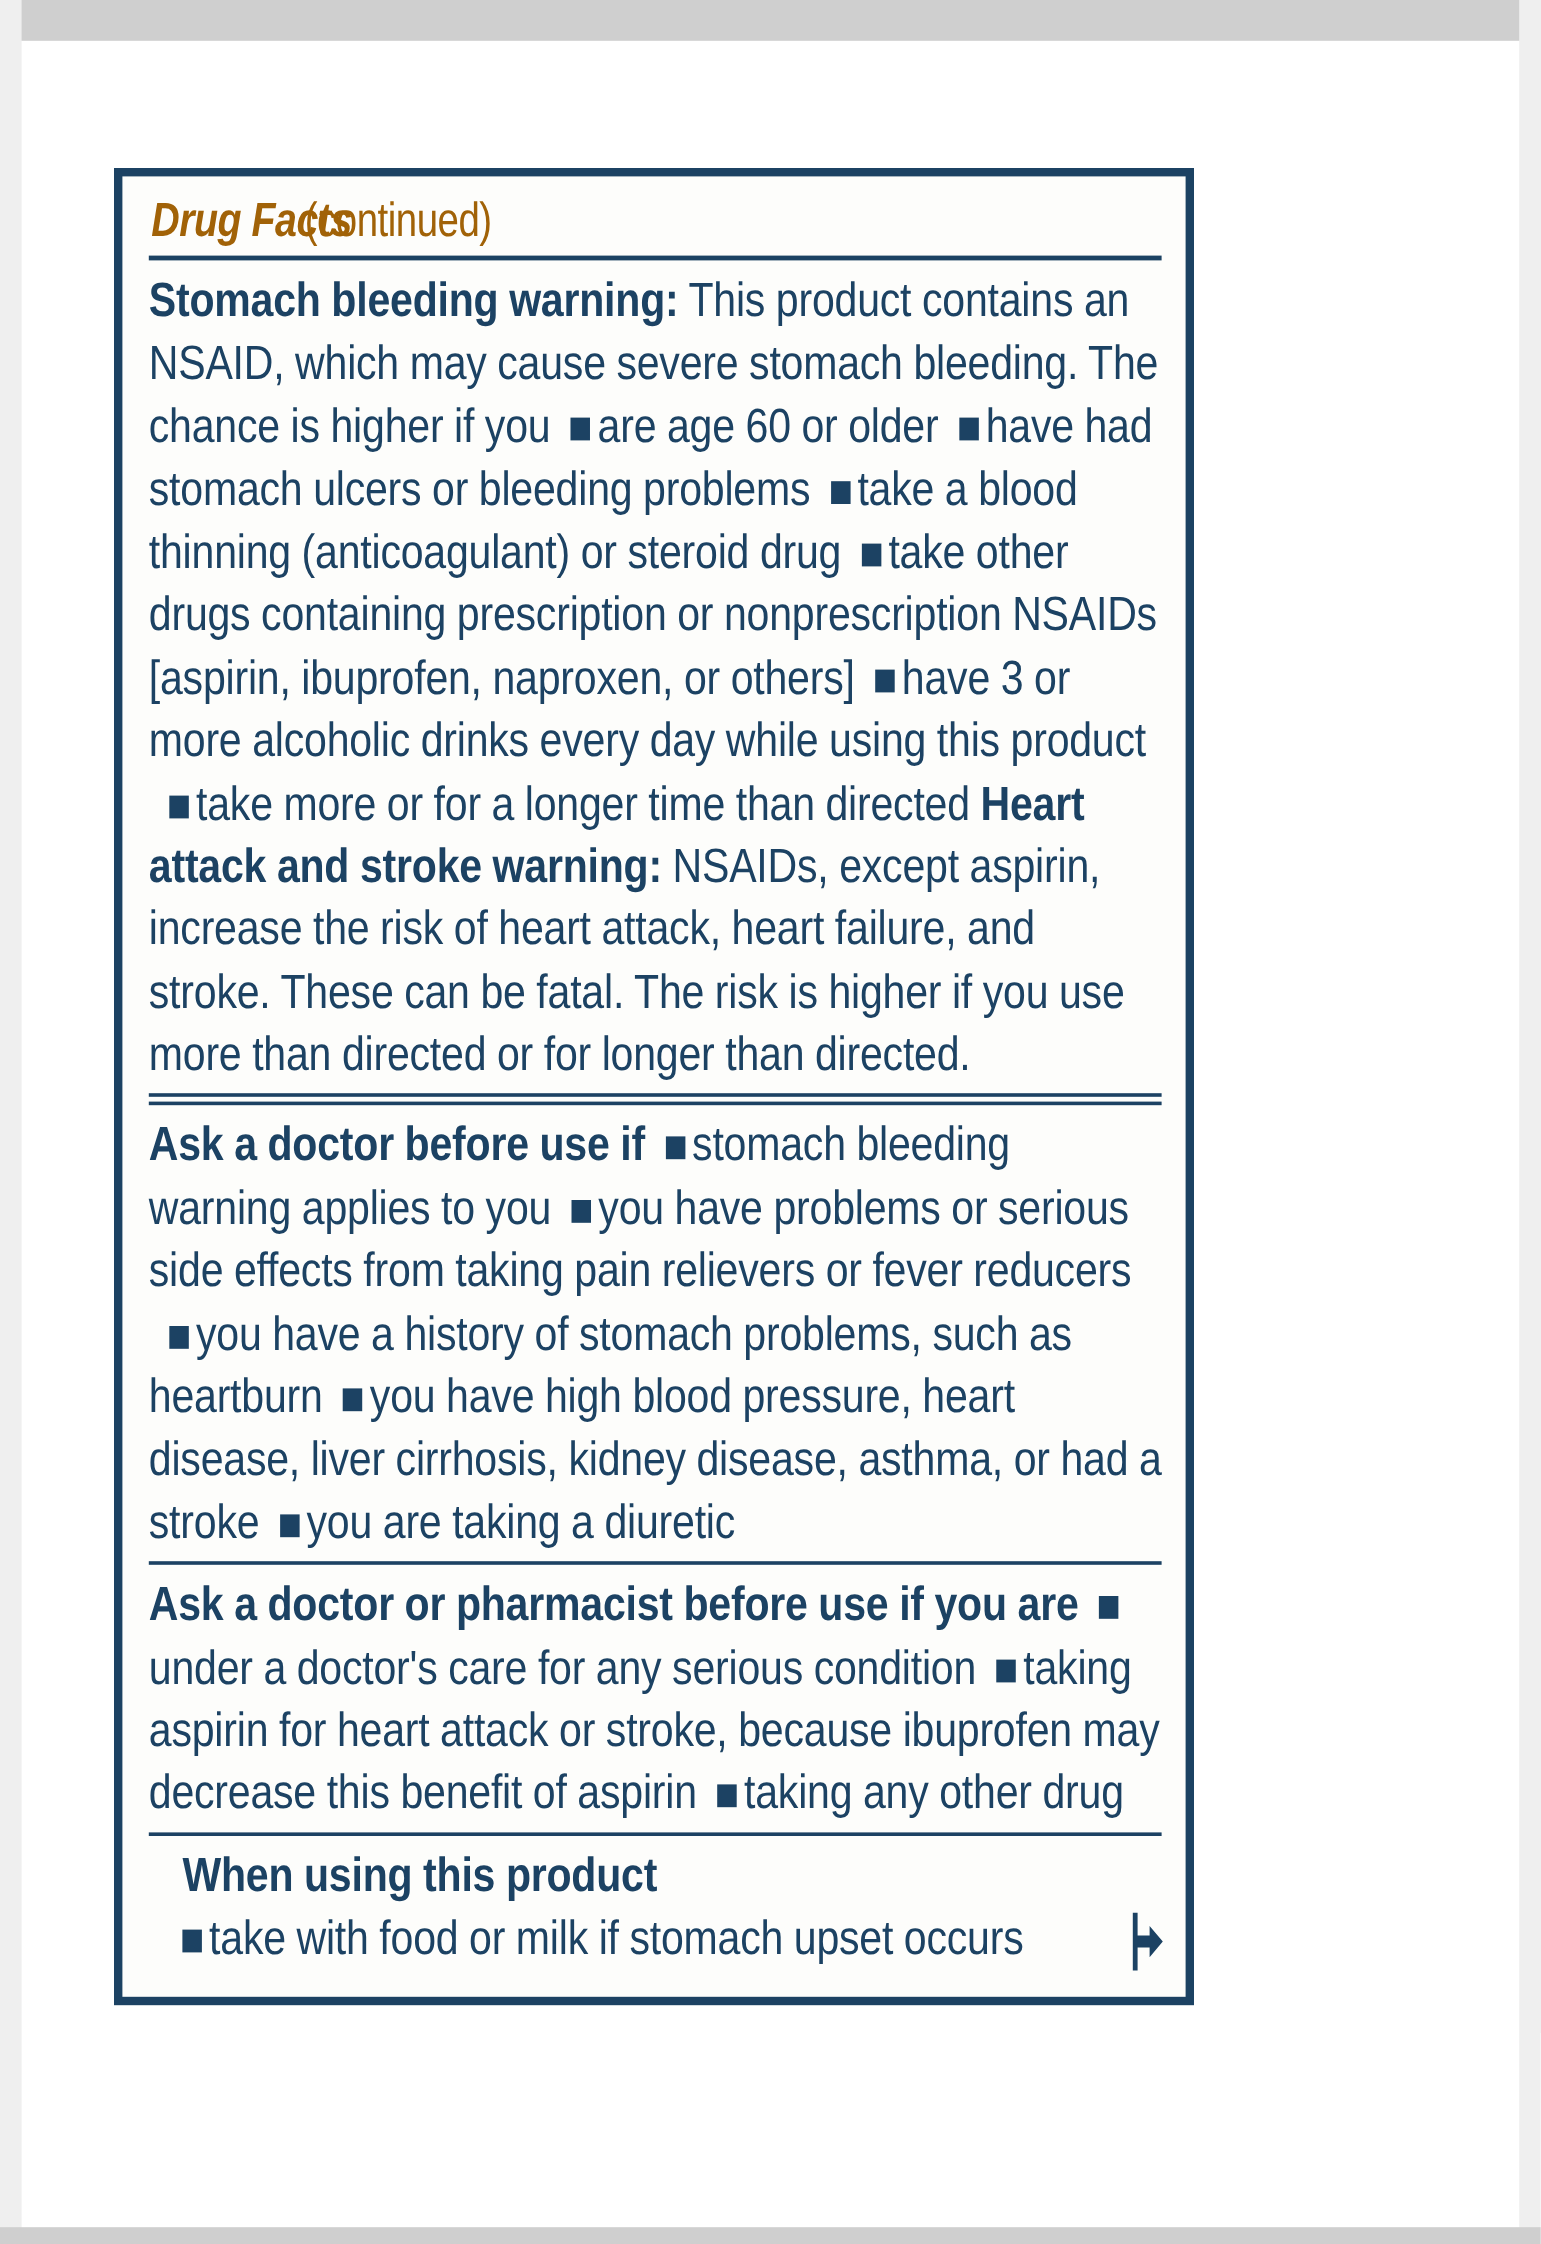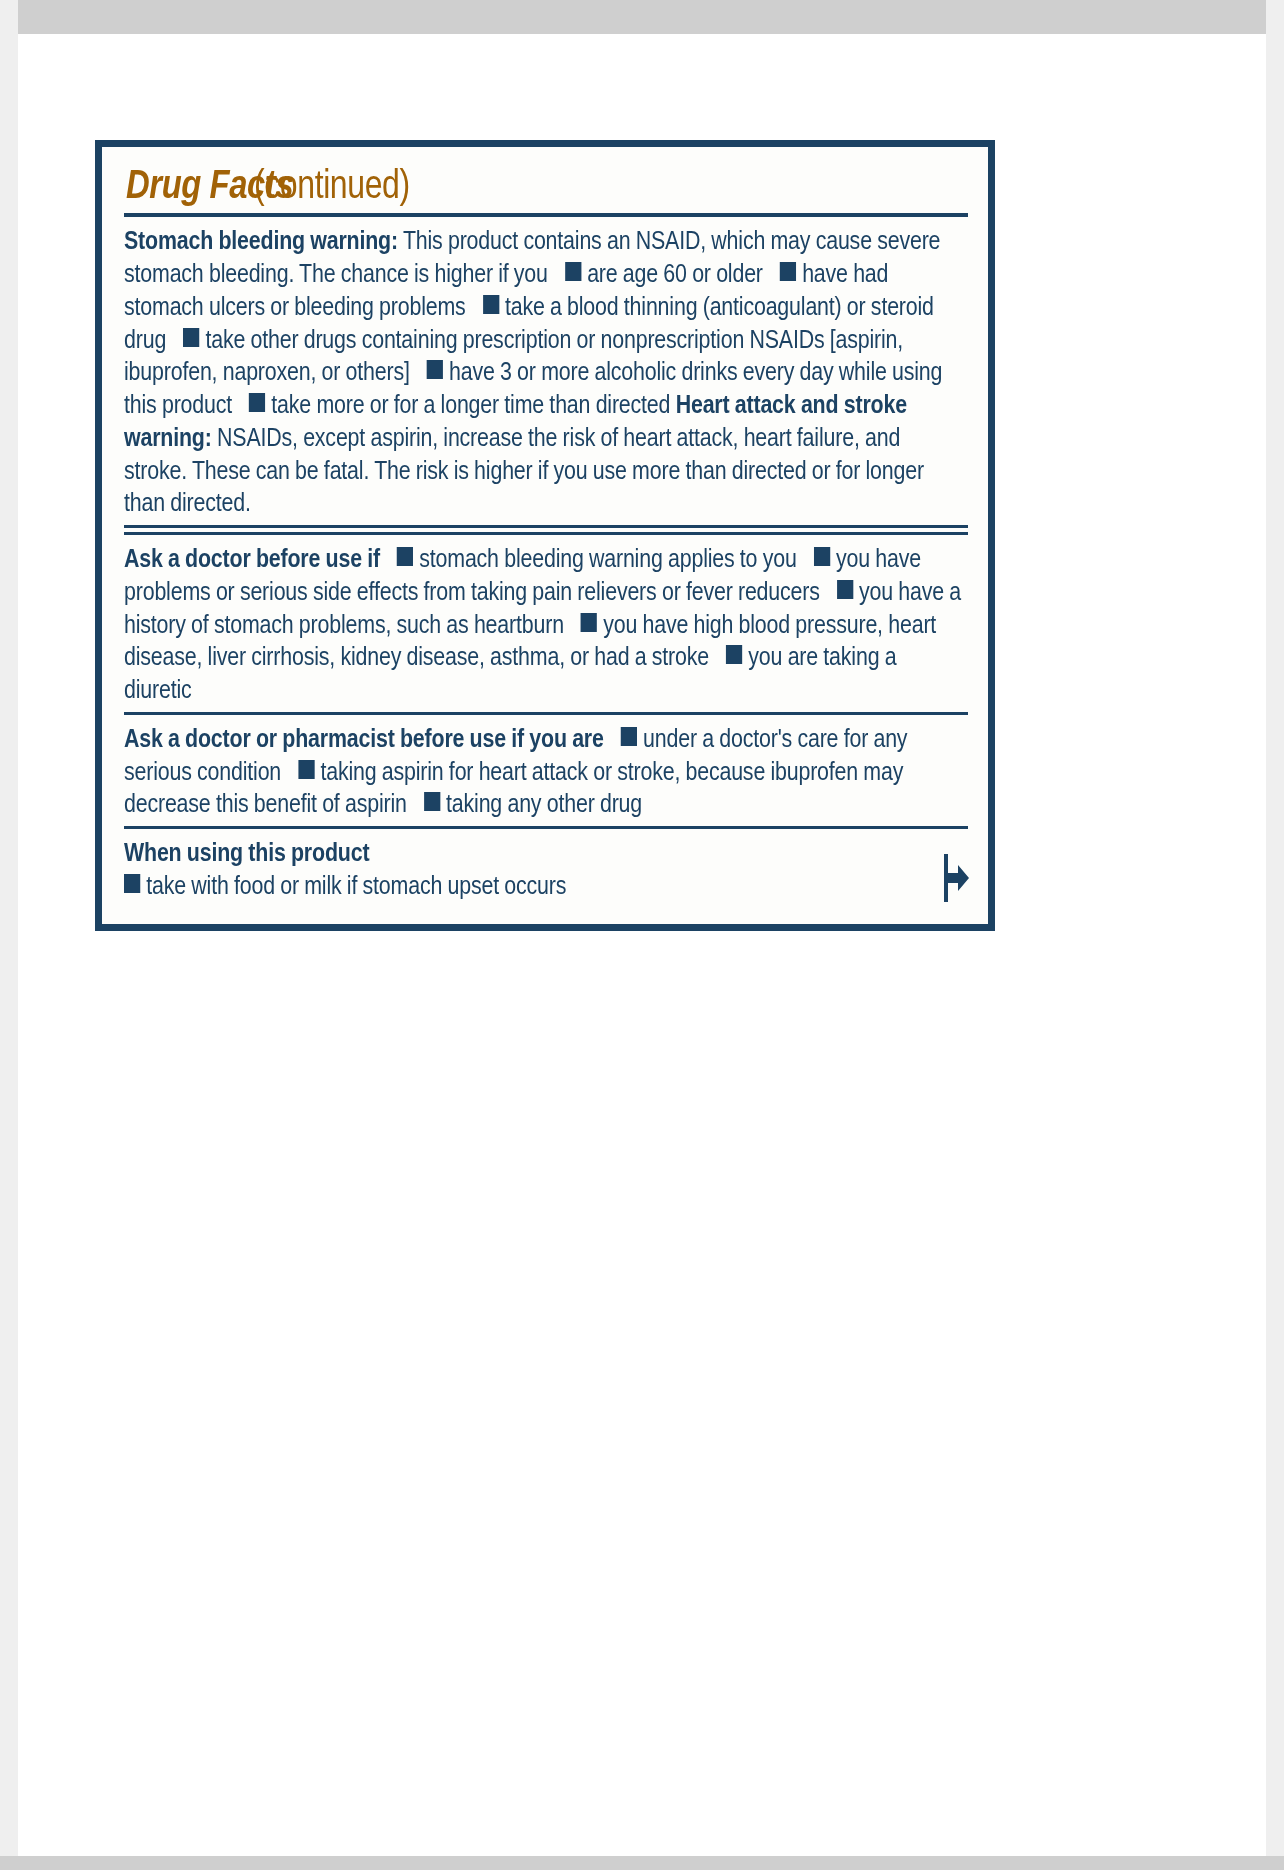--- a/index.html
+++ b/index.html
@@ -72,21 +72,21 @@
   .rule{
     height:4px;background:#1c4263;
     margin:2px 0 4px 0;
     border:0;
   }
   .rule.thin{height:3px;}
 
   
   .block{
     color:#1c4263;
-    font-size:25px;
+    font-size:40px;
     line-height:1.31;
     letter-spacing:-0.2px;
     word-spacing:-0.5px;
     padding:3px 0 4px 0;
     text-align:left;
   }
   .block .squeeze{
     display:block;
     transform:scaleX(0.855);
     transform-origin:left top;
@@ -97,21 +97,21 @@
   
   .bul{
     display:inline-block;
     width:19px;height:19px;
     background:#1c4263;
     margin:0 7px 0 20px;
     vertical-align:1px;
   }
   .bul.first{margin-left:0;}
 
-  .when-wrap{position:relative;}
+  .when-wrap{position:relative;margin-left:28px;}
   .arrow{
     position:absolute;
     right:-4px;bottom:2px;
     width:34px;height:52px;
   }
 </style>
 </head>
 <body>
 
 <div class="page">

